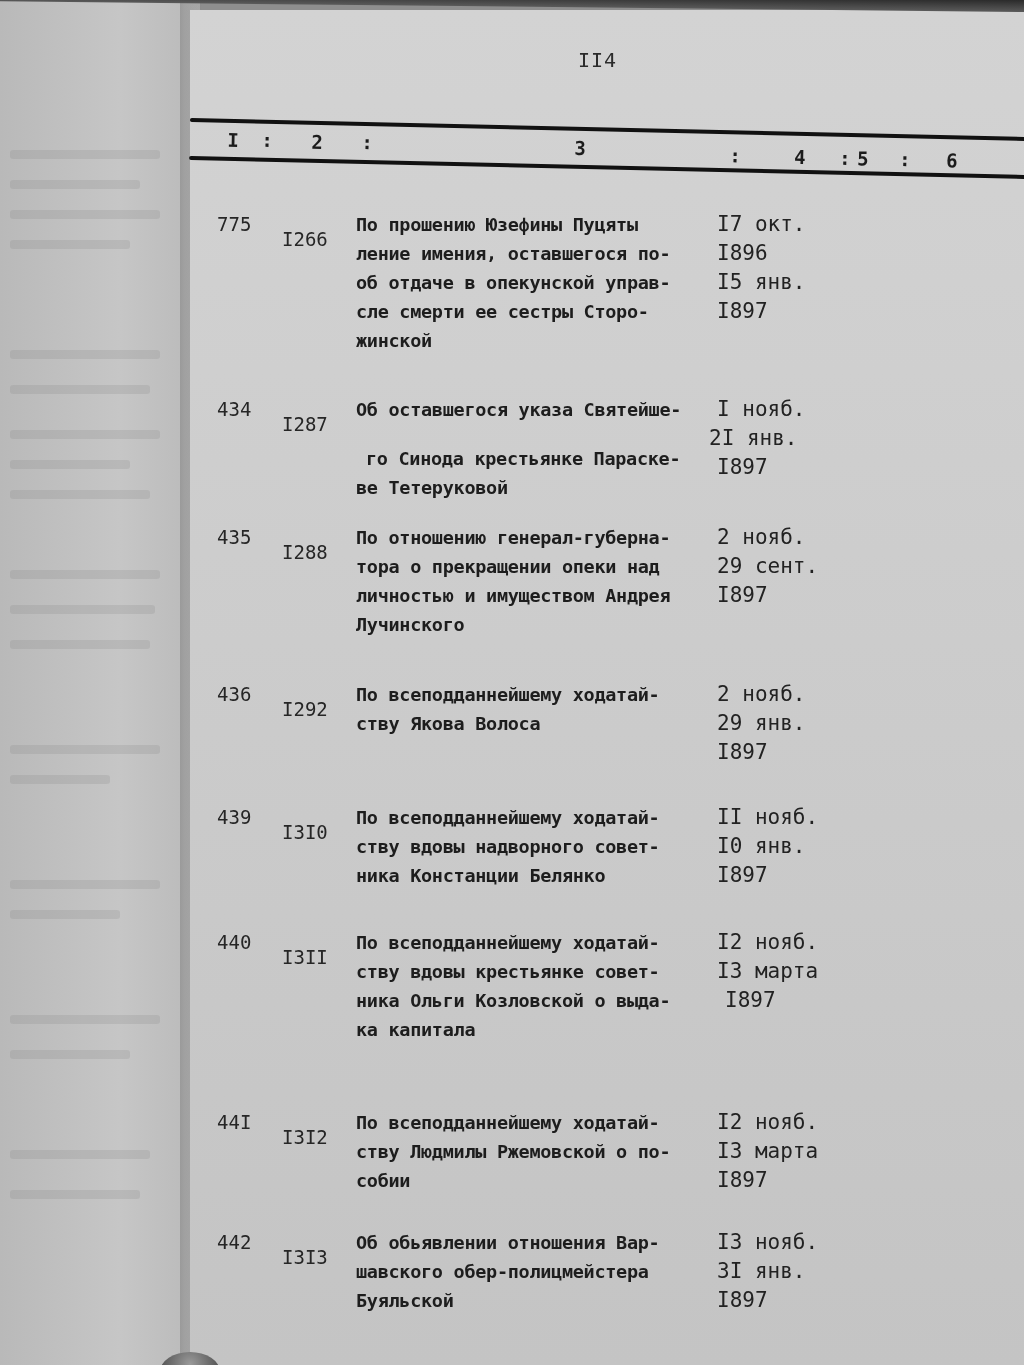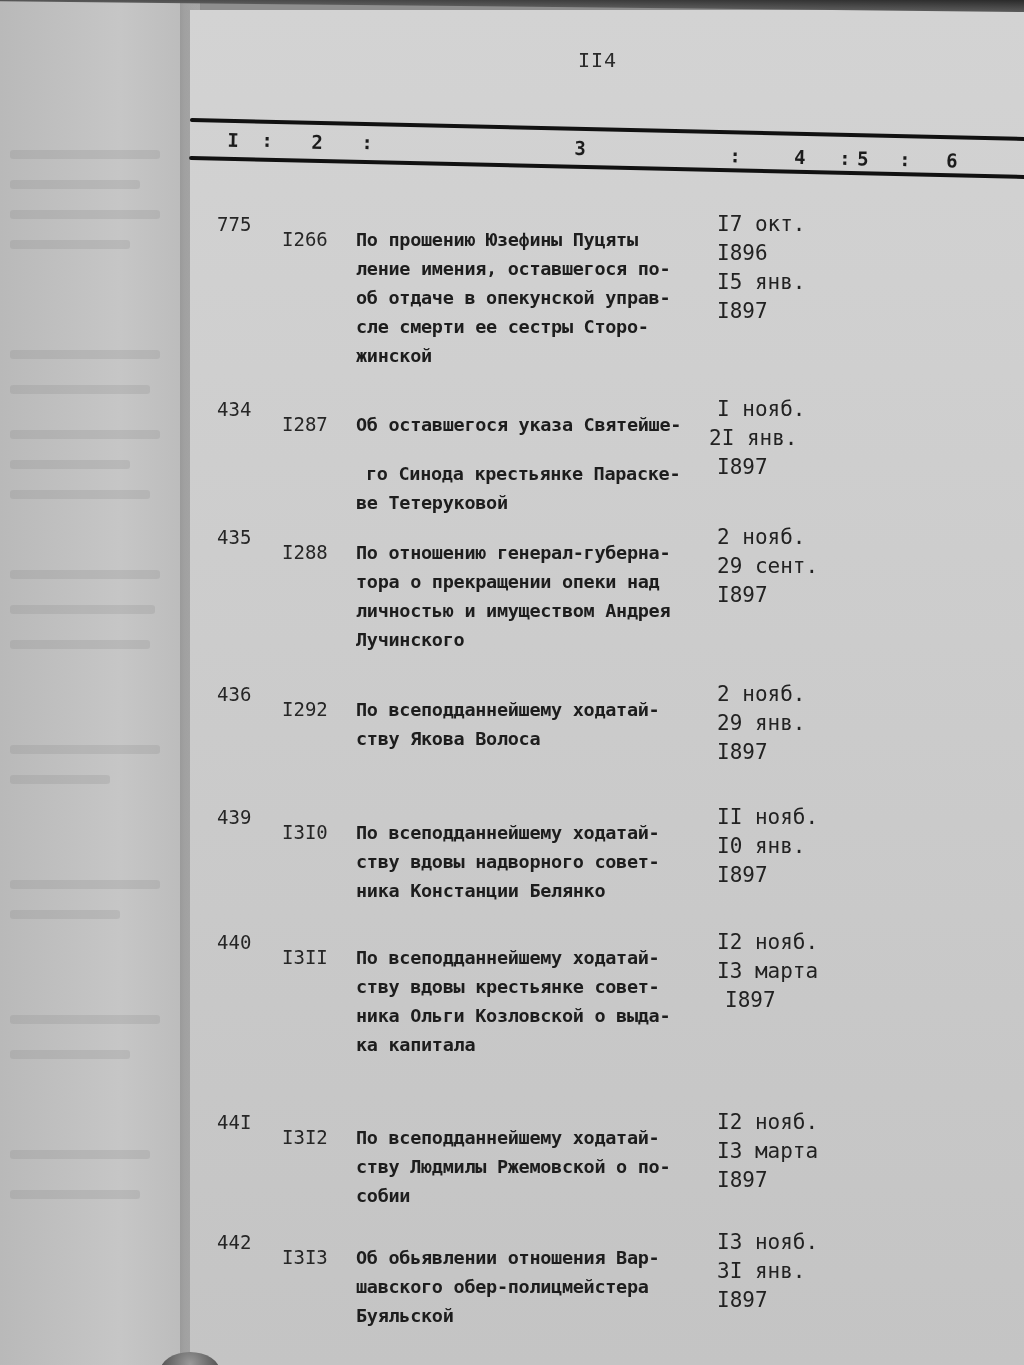--- a/index.html
+++ b/index.html
@@ -101,21 +101,21 @@
       position: absolute;
       top: 0;
       font-size: 19px;
       line-height: 29px;
       color: #262626;
     }
     .entry .c1 { left: 27px; }
     .entry .c2 { left: 92px; margin-top: 15px; }
     .entry .c3 {
       position: absolute;
-      left: 166px; top: 15px;
+      left: 166px; top: 0;
       width: 370px;
       font-size: 18.5px;
       line-height: 29px;
       font-weight: bold;
       color: #1d1d1d;
       letter-spacing: -0.3px;
     }
     .entry .c4 {
       position: absolute;
       left: 527px; top: 0;

